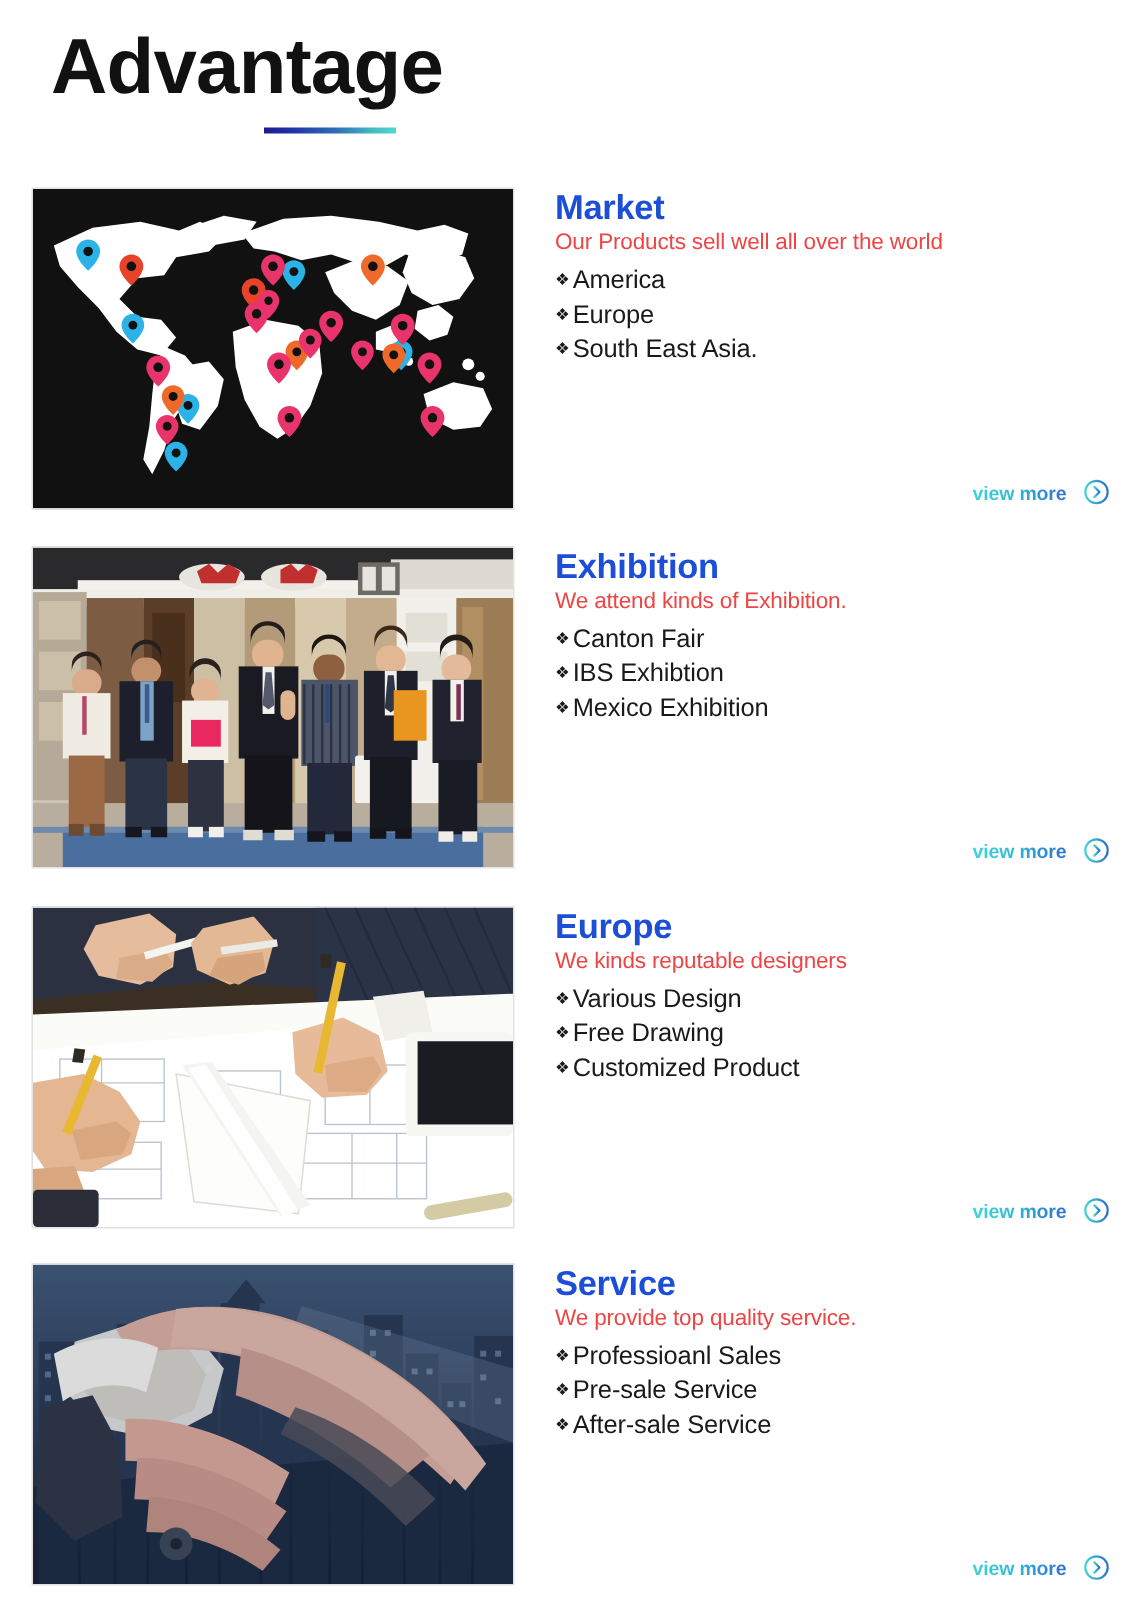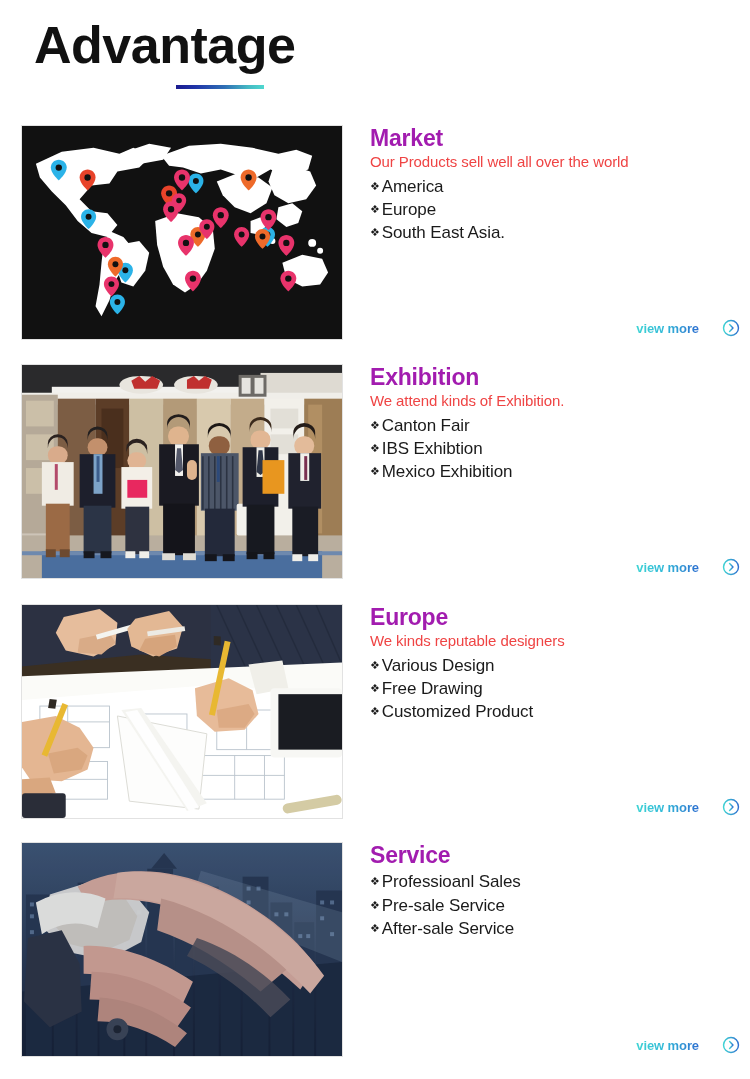--- a/index.html
+++ b/index.html
@@ -34,41 +34,41 @@
     position:absolute; left:21px; top:0;
     width:322px; height:215px;
     border:1px solid #e2e2e2;
     overflow:hidden; background:#fff;
   }
   .thumb svg { display:block; width:100%; height:100%; }
 
   .body { position:absolute; left:370px; top:0; width:370px; }
 
   .sec-title {
-    font-size:23px; font-weight:bold; color:#a21caf;
+    font-size:23px; font-weight:bold; color:#1d4ed8;
     line-height:1.15; letter-spacing:-0.2px;
   }
   .sec-sub {
     font-size:15px; color:#ef4444; line-height:1.35;
     margin-top:1px; letter-spacing:-0.1px;
   }
   .sec-list { list-style:none; margin-top:2px; }
   .sec-list li {
     font-size:17px; color:#1a1a1a; line-height:1.37;
     display:flex; align-items:baseline; letter-spacing:-0.1px;
   }
   .bullet {
     font-size:11px; color:#1a1a1a; margin-right:2px;
     position:relative; top:-2px;
   }
 
   
   .view-more {
     position:absolute; right:10px; top:194px;
-    display:flex; align-items:center; gap:23px;
+    display:flex; align-items:center; gap:11px;
     cursor:pointer; user-select:none;
   }
   .view-more .vm-text {
     font-size:13px; font-weight:bold; letter-spacing:-0.1px;
     background:linear-gradient(90deg,#3fd4d4 0%,#31b9d8 45%,#2e6fd0 100%);
     -webkit-background-clip:text; background-clip:text;
     -webkit-text-fill-color:transparent; color:#2e6fd0;
   }
   .vm-icon { width:18px; height:18px; display:block; }
 </style>
@@ -540,20 +540,21 @@
           <path d="M6,96 L40,88 L58,122 L60,170 L28,186 L2,160 Z" fill="#2a2f3f"></path>
           <circle cx="96" cy="188" r="11" fill="#3a4152"></circle>
           <circle cx="96" cy="188" r="4" fill="#1a1f2c"></circle>
         </g>
         <rect x="0" y="0" width="322" height="215" fill="#2e4668" opacity="0.12"></rect>
       </svg>
     </div>
 
     <div class="body">
       <div class="sec-title">Service</div>
+      <div class="sec-sub">We provide top quality service.</div>
       <ul class="sec-list">
         <li>
             <span class="bullet">❖</span>
             <span>Professioanl Sales</span>
           </li>
         <li>
             <span class="bullet">❖</span>
             <span>Pre-sale Service</span>
           </li>
         <li>

